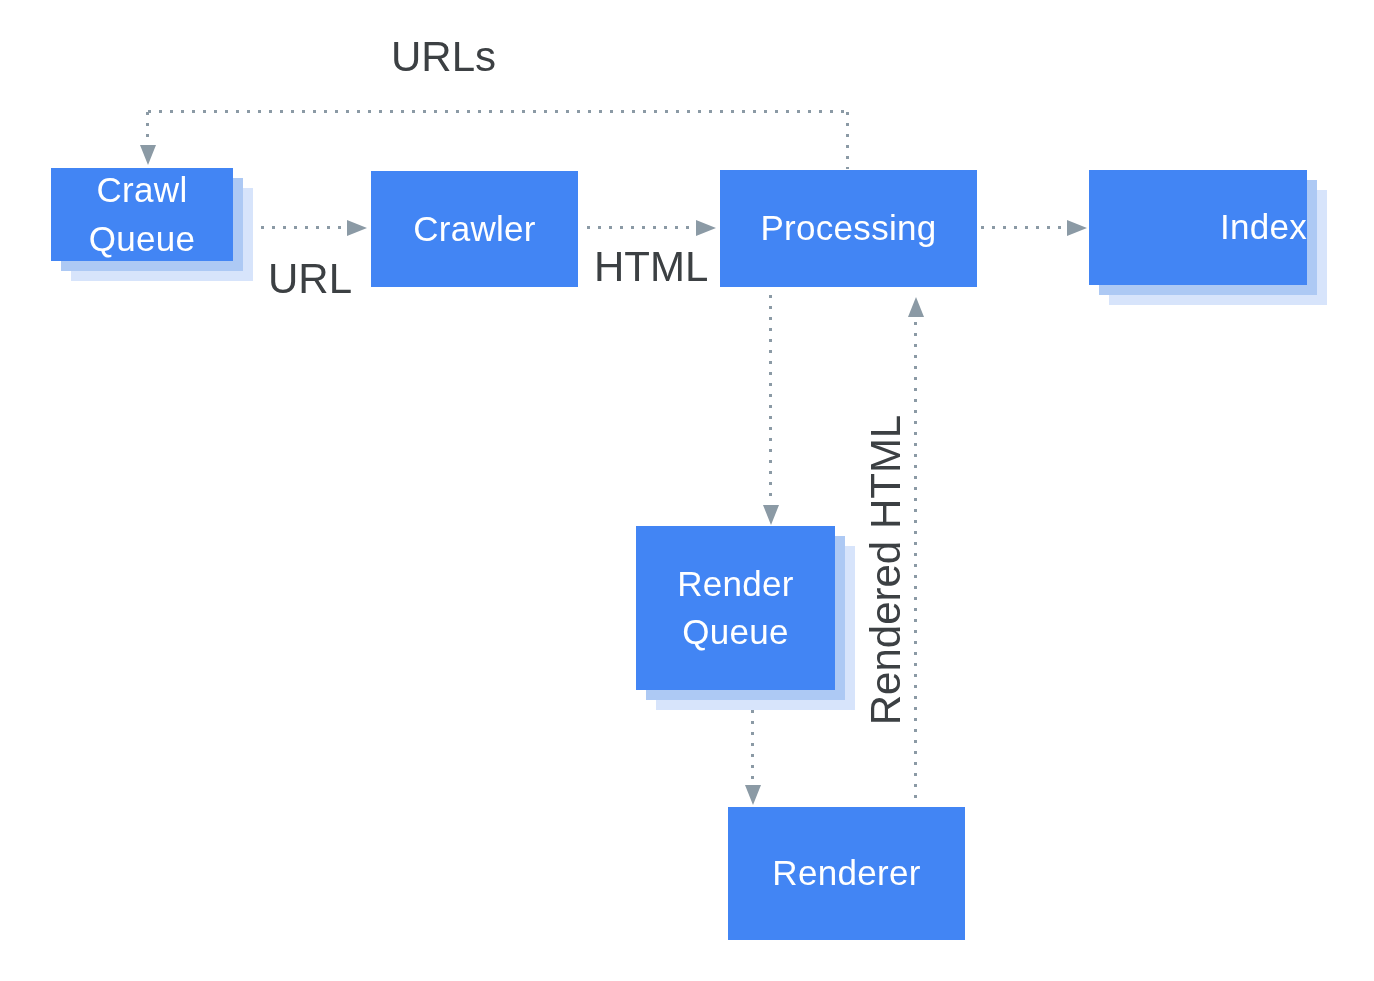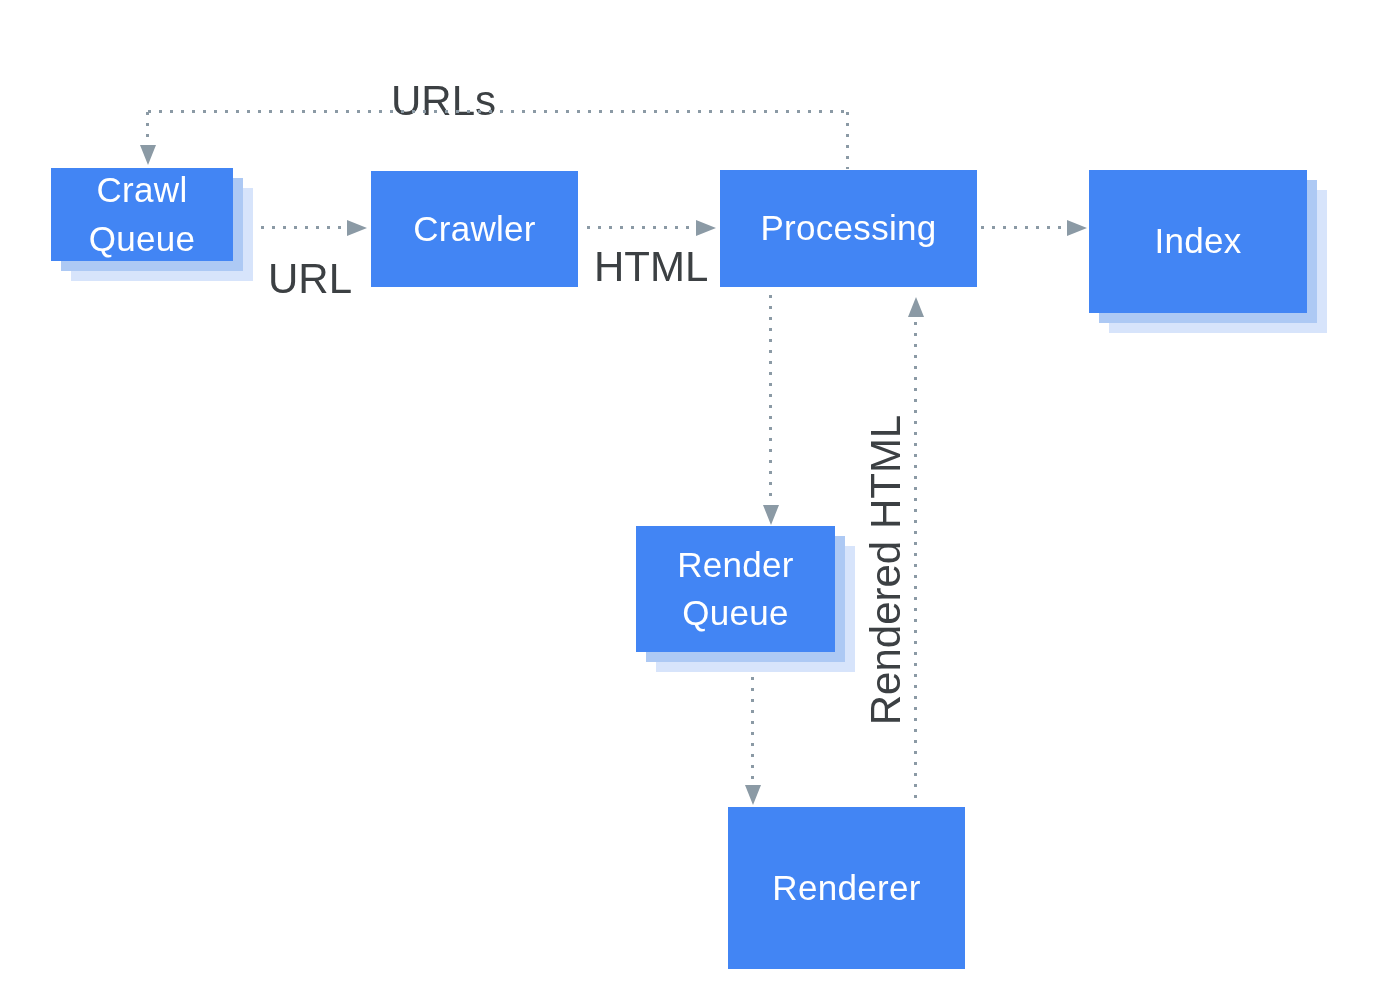--- a/index.html
+++ b/index.html
@@ -81,21 +81,21 @@
   }
   .edge-label.vertical {
     transform: translate(-50%, -50%) rotate(-90deg);
   }
 </style>
 </head>
 <body>
 
 <div class="canvas">
 
-  <div class="edge-label" style="left:391px; top:33px;margin-top:44px;">URLs</div>
+  <div class="edge-label" style="left:391px; top:33px;">URLs</div>
   <div class="hline" style="left:148px; top:110px; width:701px;"></div>
   <div class="vline" style="left:846px; top:112px; height:57px;"></div>
   <div class="vline" style="left:146px; top:112px; height:33px;"></div>
   <div class="arrowhead down" style="left:140px; top:145px;"></div>
 
   <div class="hline" style="left:250px; top:226px; width:94px;"></div>
   <div class="arrowhead right" style="left:347px; top:220px;"></div>
   <div class="edge-label" style="left:268px; top:255px;">URL</div>
 
   <div class="hline" style="left:587px; top:226px; width:108px;"></div>
@@ -121,26 +121,26 @@
   </div>
 
   <div class="node" style="left:720px; top:170px; width:257px; height:117px;">
     <span class="node-label">Processing</span>
   </div>
 
   <div class="node" style="left:371px; top:171px; width:207px; height:116px;">
     <span class="node-label">Crawler</span>
   </div>
 
-  <div class="node shadowed" style="left:1089px; top:170px; width:218px; height:143px;">
+  <div class="node shadowed" style="left:1089px; top:170px; width:218px; height:115px;justify-content:flex-end;">
     <span class="node-label">Index</span>
   </div>
 
-  <div class="node shadowed" style="left:636px; top:526px; width:199px; height:126px;">
+  <div class="node shadowed" style="left:636px; top:526px; width:199px; height:164px;">
     <span class="node-label">Render
 Queue</span>
   </div>
 
-  <div class="node" style="left:728px; top:807px; width:237px; height:162px;">
+  <div class="node" style="left:728px; top:807px; width:237px; height:133px;">
     <span class="node-label">Renderer</span>
   </div>
 
 </div>
 
 </body></html>

